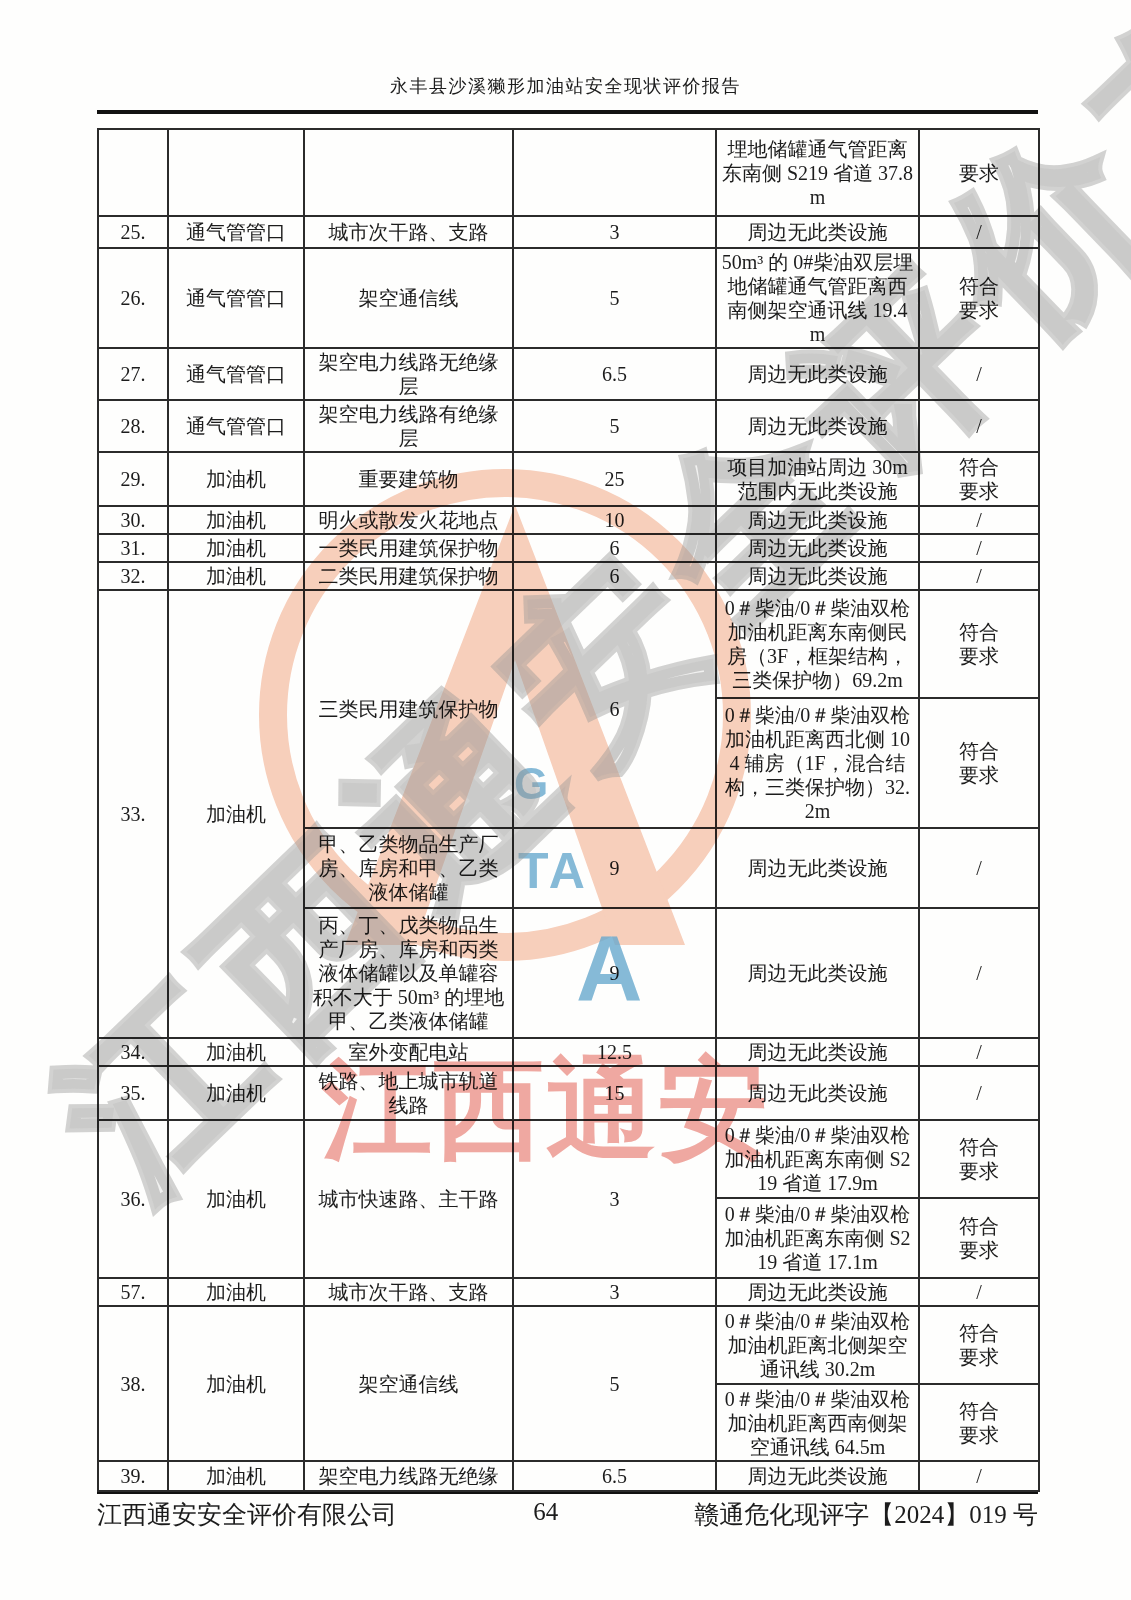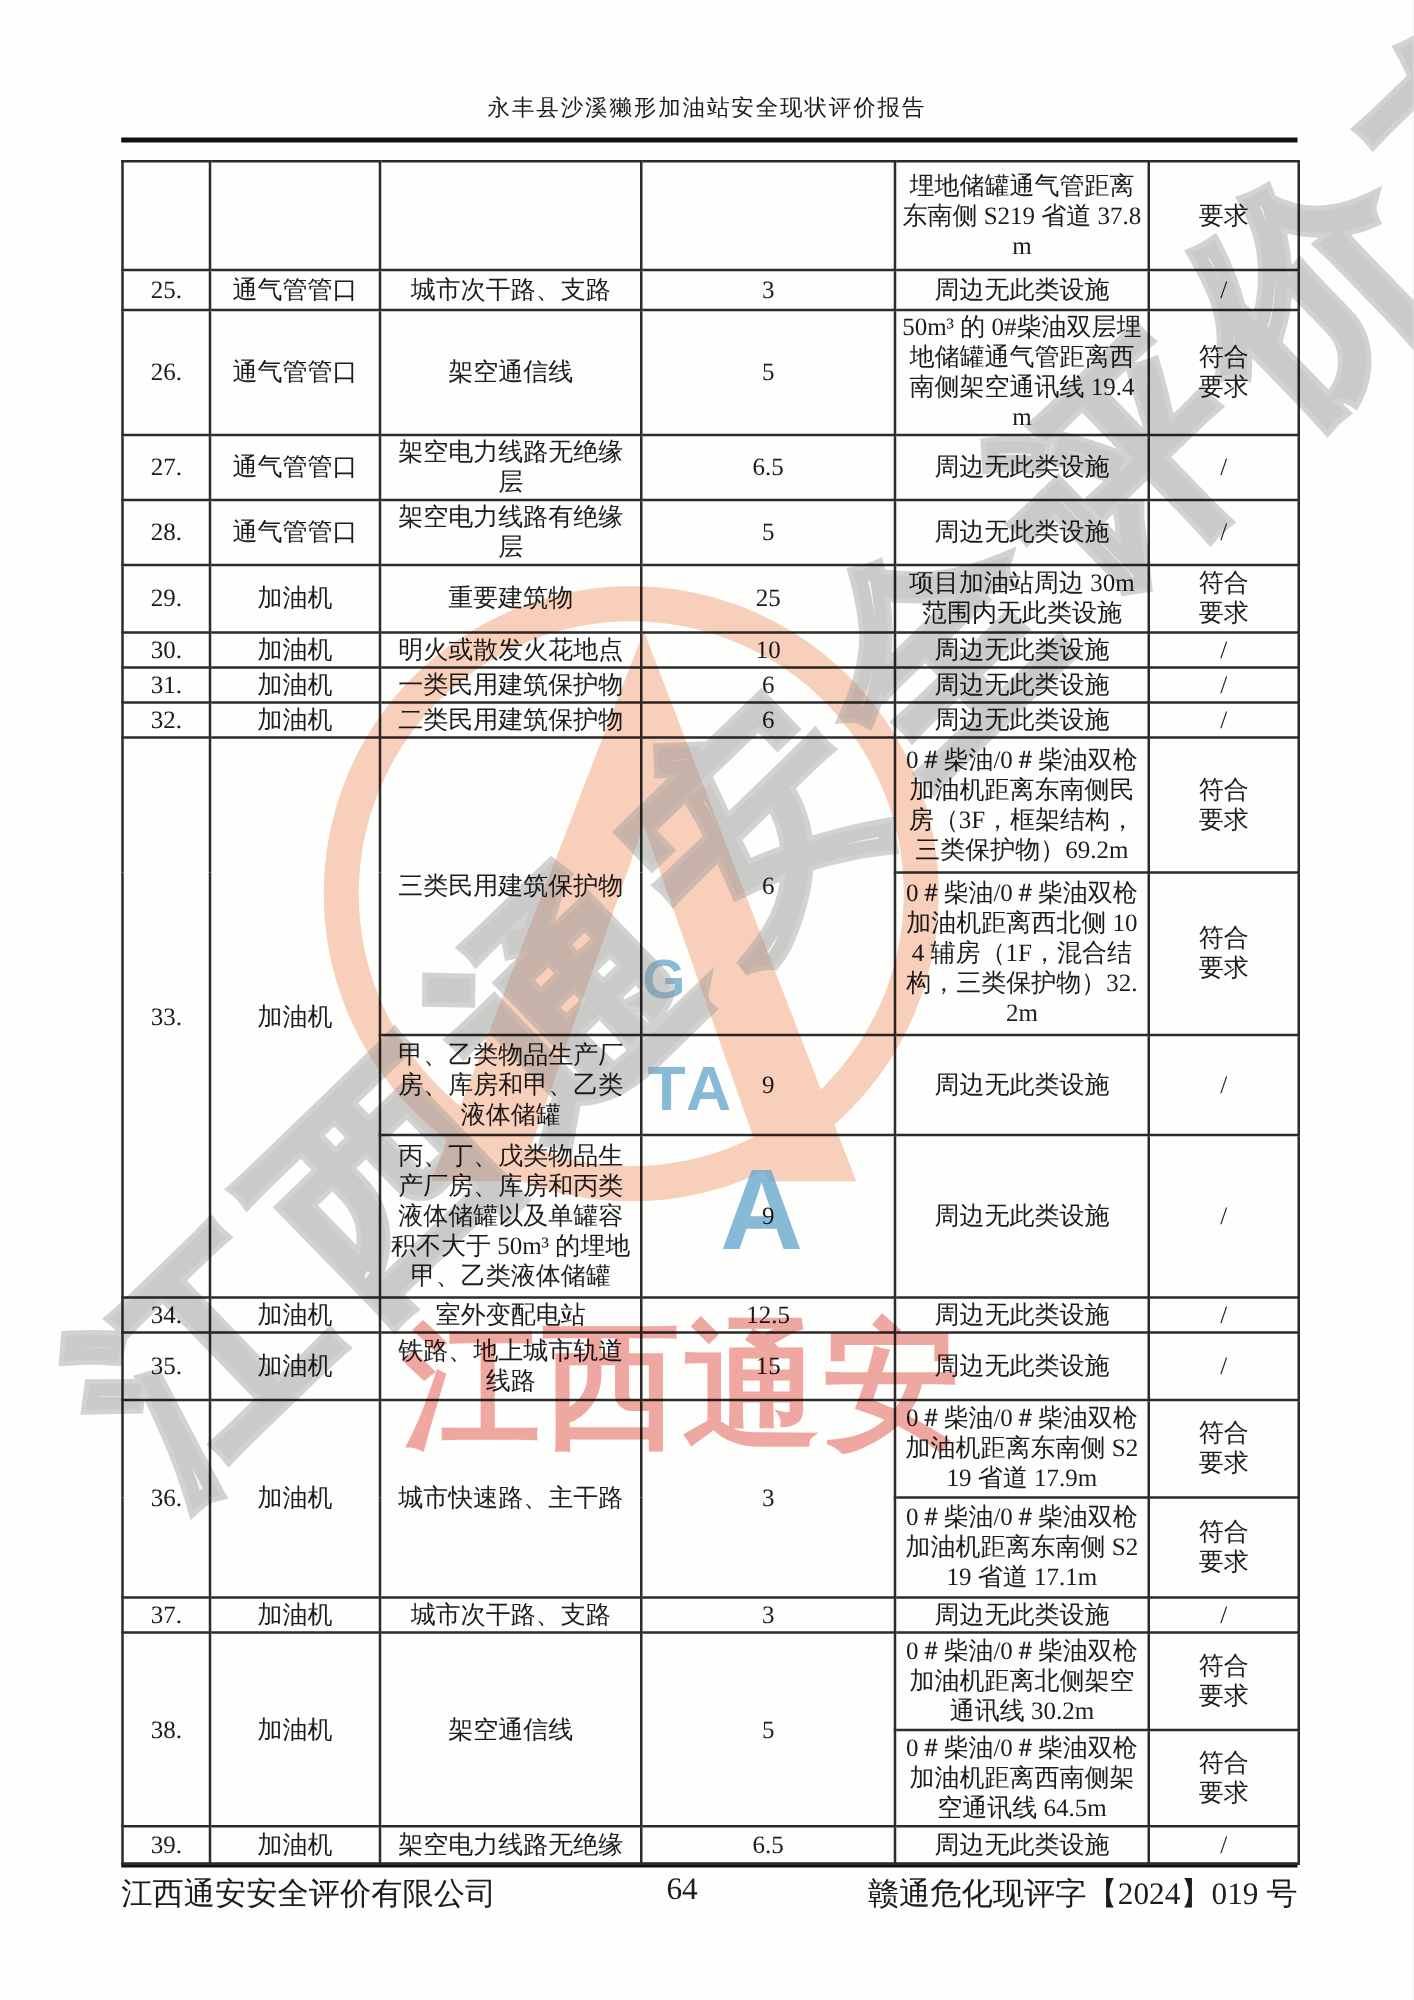--- a/index.html
+++ b/index.html
@@ -241,21 +241,21 @@
           </td>
       </tr>
       <tr style="height:80px">
         <td class="status">0＃柴油/0＃柴油双枪加油机距离东南侧 S219 省道 17.1m</td>
         <td class="concl">
             <div class="narrow">符合要求</div>
           </td>
       </tr>
 
       <tr style="height:27px">
-        <td class="num">37.</td>
+        <td class="num">57.</td>
         <td class="item">加油机</td>
         <td class="desc">城市次干路、支路</td>
         <td class="dist">3</td>
         <td class="status">周边无此类设施</td>
         <td class="concl">
             <div class="narrow">/</div>
           </td>
       </tr>
 
       <tr style="height:78px">

